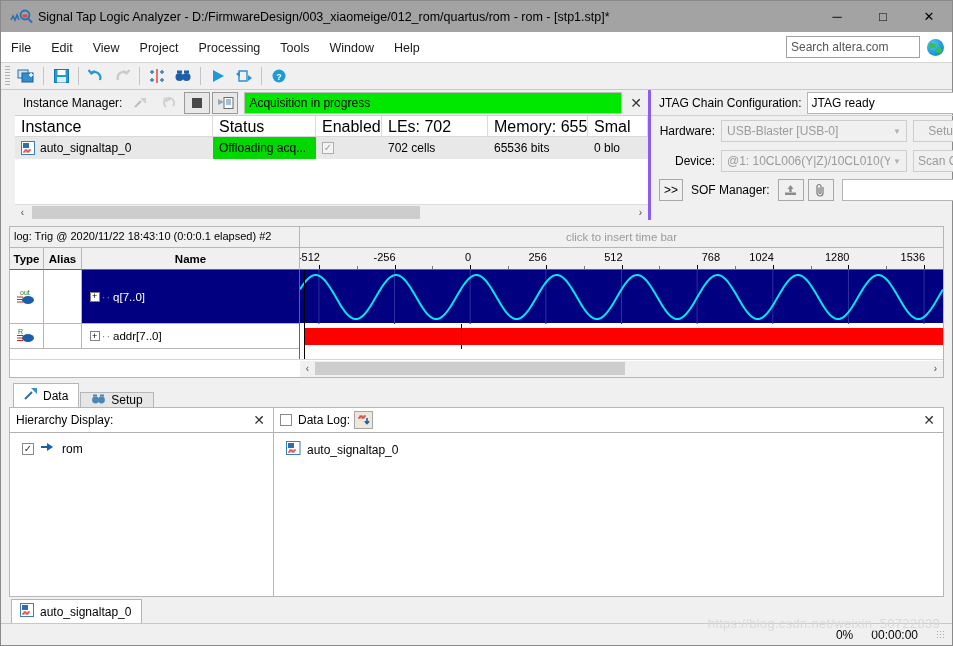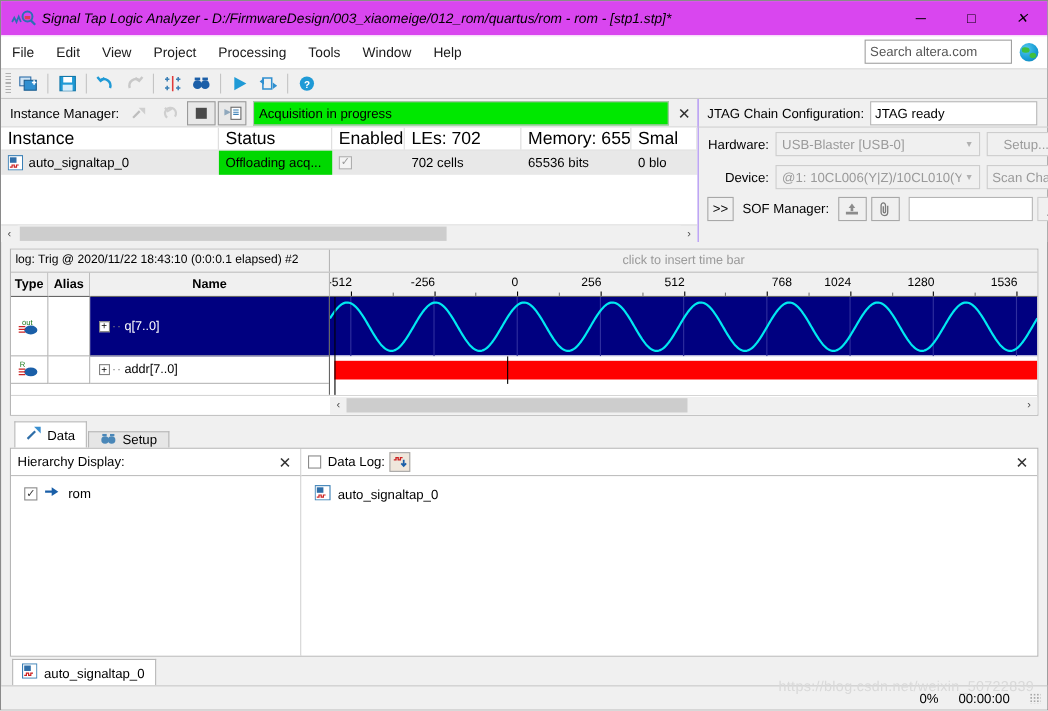--- a/index.html
+++ b/index.html
@@ -16,24 +16,23 @@
     position: relative;
     width: 953px; height: 646px;
     background: #f0f0f0;
     border: 1px solid #8a8a8a;
     display: flex; flex-direction: column;
   }
 
   
   .titlebar {
     height: 32px; flex: 0 0 32px;
-    background: #d946ef;
+    background: #a3a3a3;
     display: flex; align-items: center;
     border-bottom: 1px solid #ffffff;
-    font-style: italic;
   }
   .title-icon {
     width: 26px; height: 20px; margin-left: 8px; margin-right: 3px;
     position: relative; flex: 0 0 26px;
   }
   .title-text {
     font-size: 12.5px; color: #000; white-space: nowrap;
     flex: 1 1 auto; overflow: hidden;
   }
   .wbtns { display: flex; height: 32px; }
@@ -102,21 +101,22 @@
 
   
   .upper {
     flex: 0 0 130px; display: flex;
     background: #f0f0f0;
   }
 
   
   .inst-panel {
     flex: 0 0 604px; display: flex; flex-direction: column;
-    border-right: 1px solid #8b5cf6;
+    border-right: 3px solid #8b5cf6;
+    padding-left: 14px;
   }
   .inst-header {
     height: 26px; flex: 0 0 26px;
     display: flex; align-items: center;
     background: #f0f0f0;
     border-bottom: 1px solid #d0d0d0;
   }
   .inst-label { font-size: 12px; padding: 0 6px 0 8px; white-space: nowrap; }
   .ibtn {
     width: 26px; height: 22px; margin-right: 2px;

